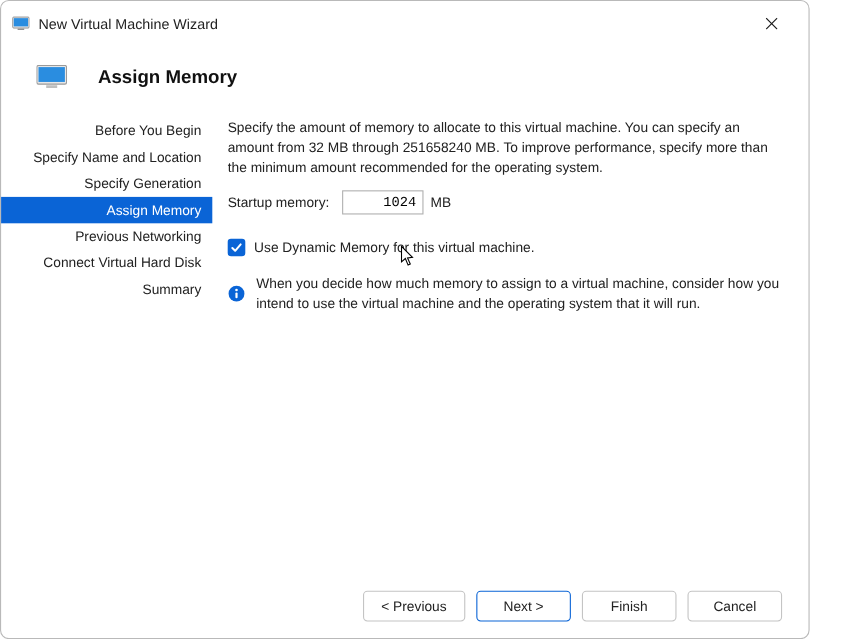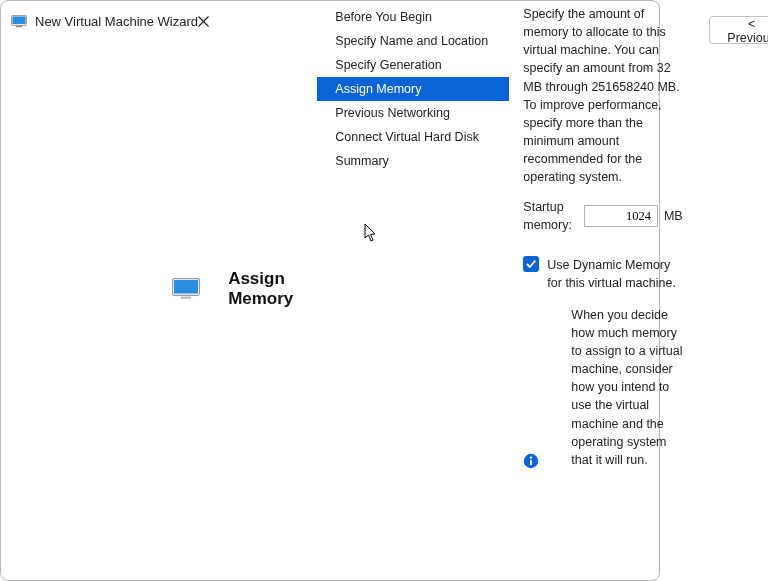--- a/index.html
+++ b/index.html
@@ -6,24 +6,25 @@
   html, body {
     margin: 0; padding: 0;
     width: 768px; height: 581px;
     font-family: "Segoe UI", Tahoma, sans-serif;
     font-size: 12.5px;
     color: #1a1a1a;
     background: #ffffff;
     overflow: hidden;
   }
   .window {
-    width: 660px; height: 581px;
+    width: 736px; height: 581px;
     border: 1px solid #b9b9b9;
     border-radius: 8px;
     display: flex;
+    flex-direction: column;
     position: relative;
     background: #fff;
   }
   .titlebar {
     height: 40px;
     display: flex;
     align-items: center;
     padding: 0 12px 0 10px;
     font-size: 13px;
     color: #222;
@@ -66,20 +67,21 @@
     width: 192px;
     flex: 0 0 192px;
     padding-top: 4px;
   }
   .sidebar .step {
     padding: 5px 10px 5px 18px;
     font-size: 12.5px;
     color: #222;
     cursor: default;
     white-space: nowrap;
+    text-align: right;
   }
   .sidebar .step.selected {
     background: #0a64d6;
     color: #fff;
   }
   .sidebar .step.indent { padding-left: 34px; }
   .content {
     flex: 1 1 auto;
     padding: 4px 26px 10px 14px;
     line-height: 1.45;
@@ -91,42 +93,42 @@
     align-items: center;
     margin-bottom: 21px;
   }
   .row label { margin-right: 12px; }
   .mem-input {
     width: 74px;
     height: 22px;
     border: 1px solid #b0b0b0;
     text-align: right;
     padding: 0 6px;
-    font-family: Liberation Serif, serif;
+    font-family: Liberation Mono, monospace;
     font-size: 12.5px;
   }
   .unit { margin-left: 6px; }
   .check-row {
     display: flex;
+    align-items: center;
     margin-bottom: 14px;
   }
   .check {
     width: 16px; height: 16px;
     border-radius: 3px;
     background: #0a64d6;
     margin-right: 8px;
     display: inline-flex;
     align-items: center;
     justify-content: center;
     flex: 0 0 16px;
   }
   .info-row {
     display: flex;
-    align-items: flex-end;
-    gap: 22px;
+    align-items: center;
   }
   .info-icon {
     width: 16px; height: 16px;
     flex: 0 0 16px;
     margin-right: 10px;
     margin-top: 1px;
     display: inline-flex;
   }
   .info-text { flex: 1 1 auto; }
   .footer {

